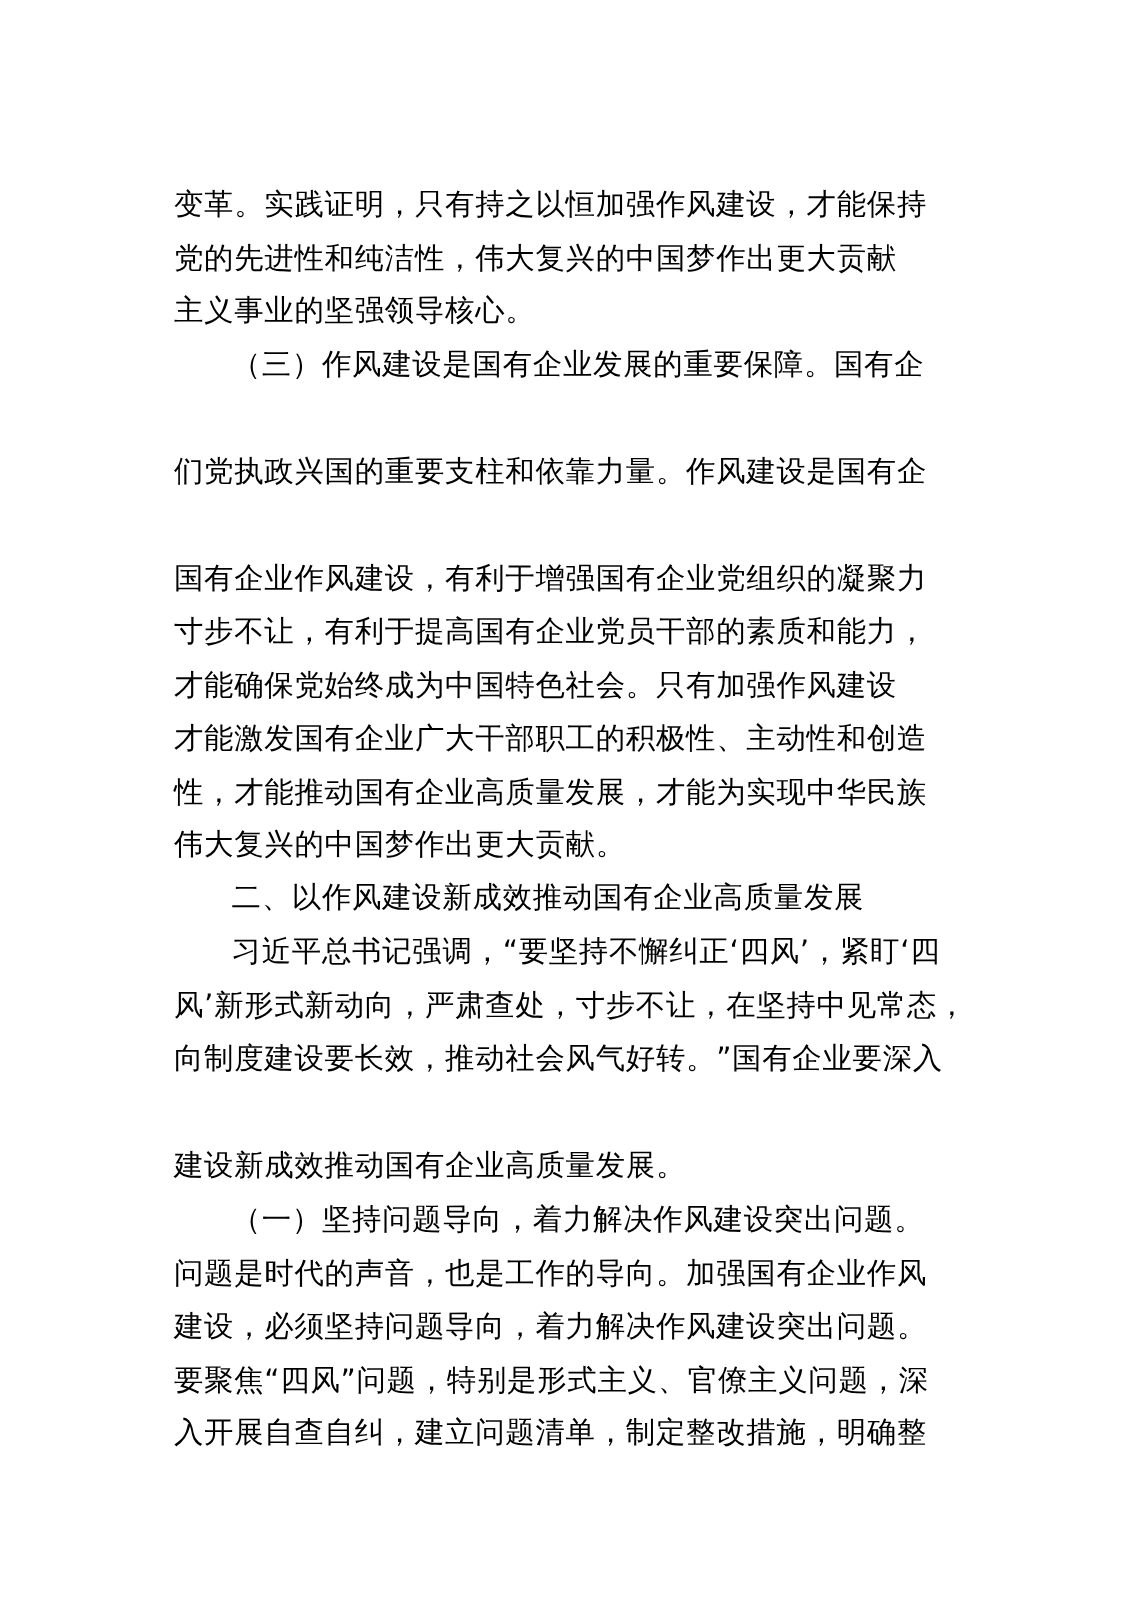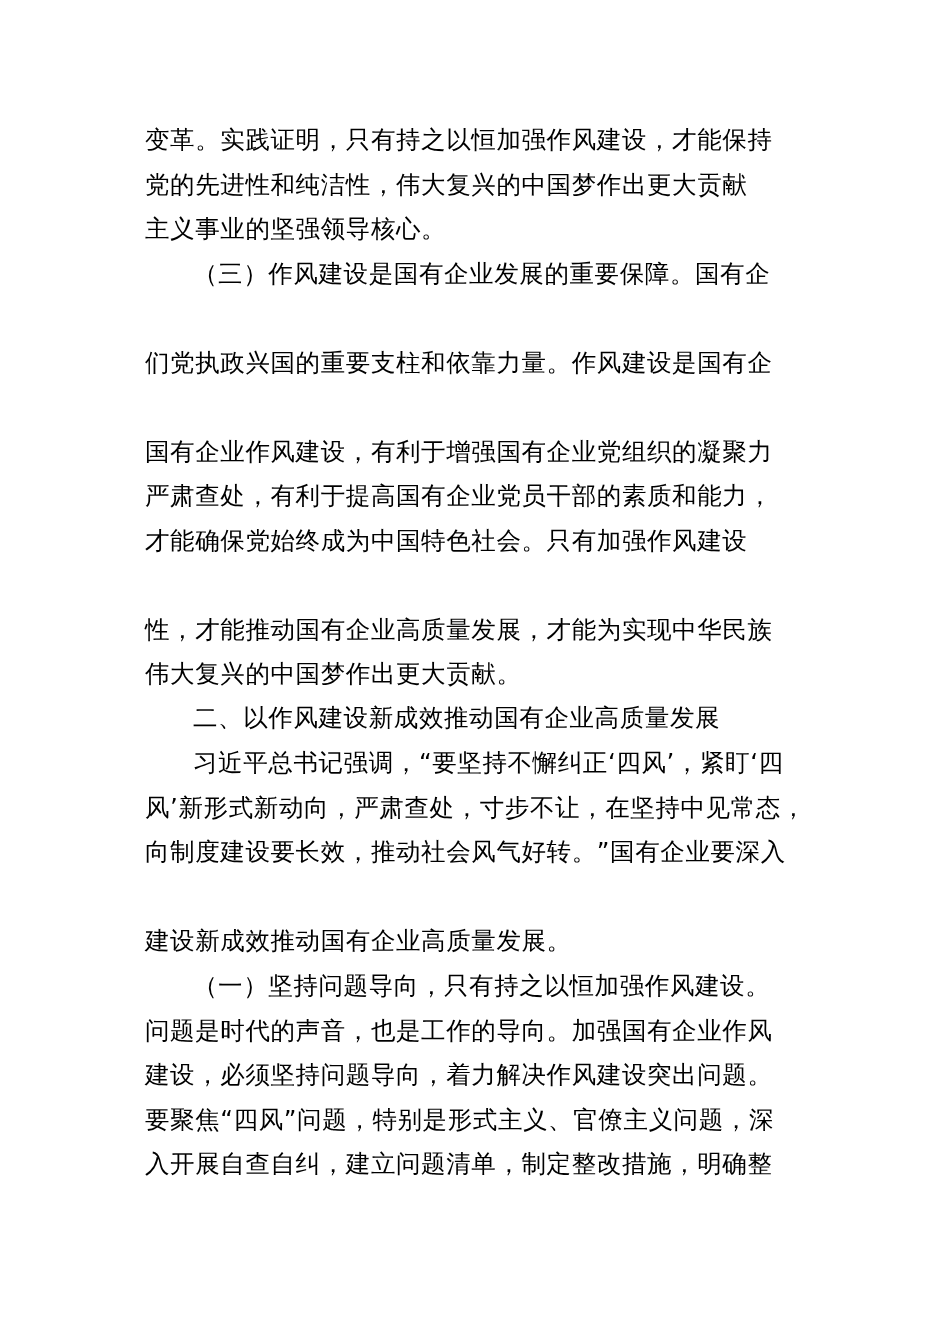--- a/index.html
+++ b/index.html
@@ -25,40 +25,42 @@
     .line {
       position: absolute;
       left: 145px;
       width: 665px;
       height: 44px;
       font-size: 24.5px;
       line-height: 44px;
       white-space: nowrap;
       letter-spacing: 0.6px;
       transform-origin: left center;
+      margin-top: 30px;
     }
     .indent { left: 193px; }
   </style>
 </head>
 <body>
 
 <div class="page">
   <div class="line" style="top:118px">变革。实践证明，只有持之以恒加强作风建设，才能保持</div>
   <div class="line" style="top:163px">党的先进性和纯洁性，伟大复兴的中国梦作出更大贡献</div>
   <div class="line" style="top:207px">主义事业的坚强领导核心。</div>
   <div class="line indent" style="top:252px">（三）作风建设是国有企业发展的重要保障。国有企</div>
   <div class="line" style="top:341px">们党执政兴国的重要支柱和依靠力量。作风建设是国有企</div>
   <div class="line" style="top:430px">国有企业作风建设，有利于增强国有企业党组织的凝聚力</div>
-  <div class="line" style="top:474px">严肃查处，有利于提高国有企业党员干部的素质和能力，</div>
+  <div class="line" style="top:474px">寸步不让，有利于提高国有企业党员干部的素质和能力，</div>
   <div class="line" style="top:519px">才能确保党始终成为中国特色社会。只有加强作风建设</div>
+  <div class="line" style="top:563px">才能激发国有企业广大干部职工的积极性、主动性和创造</div>
   <div class="line" style="top:608px">性，才能推动国有企业高质量发展，才能为实现中华民族</div>
   <div class="line" style="top:652px">伟大复兴的中国梦作出更大贡献。</div>
   <div class="line indent" style="top:696px">二、以作风建设新成效推动国有企业高质量发展</div>
   <div class="line indent" style="top:741px">习近平总书记强调，“要坚持不懈纠正‘四风’，紧盯‘四</div>
   <div class="line" style="top:786px">风’新形式新动向，严肃查处，寸步不让，在坚持中见常态，</div>
   <div class="line" style="top:830px">向制度建设要长效，推动社会风气好转。”国有企业要深入</div>
   <div class="line" style="top:919px">建设新成效推动国有企业高质量发展。</div>
-  <div class="line indent" style="top:964px">（一）坚持问题导向，只有持之以恒加强作风建设。</div>
+  <div class="line indent" style="top:964px">（一）坚持问题导向，着力解决作风建设突出问题。</div>
   <div class="line" style="top:1009px">问题是时代的声音，也是工作的导向。加强国有企业作风</div>
   <div class="line" style="top:1053px">建设，必须坚持问题导向，着力解决作风建设突出问题。</div>
   <div class="line" style="top:1098px">要聚焦“四风”问题，特别是形式主义、官僚主义问题，深</div>
   <div class="line" style="top:1142px">入开展自查自纠，建立问题清单，制定整改措施，明确整</div>
 </div>
 
 </body></html>

